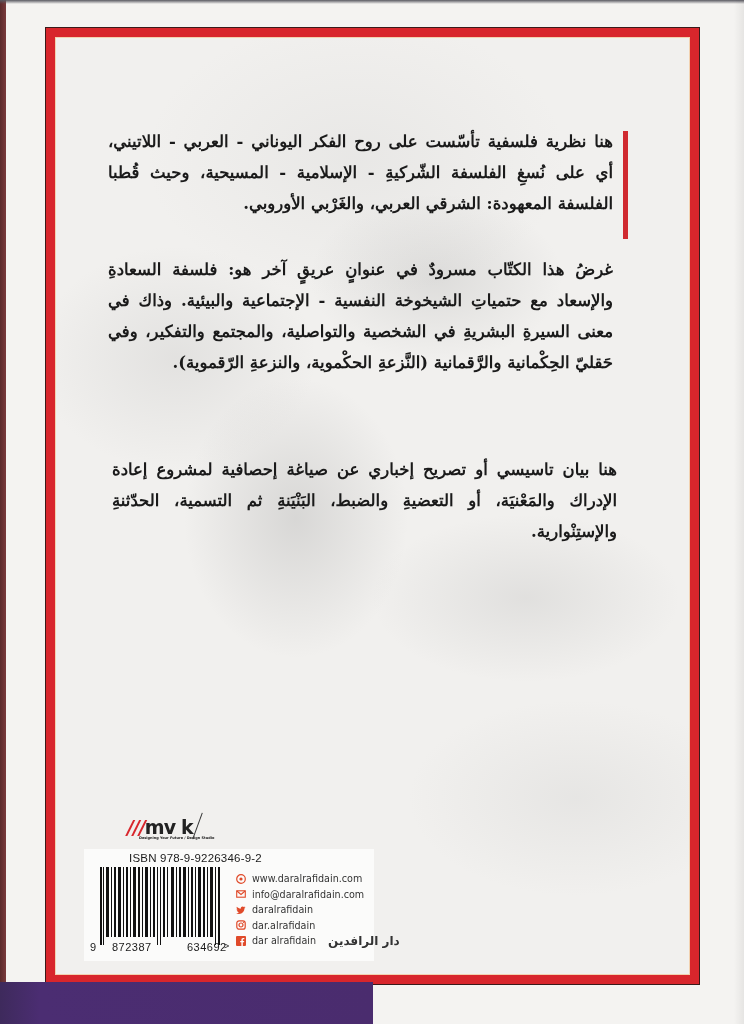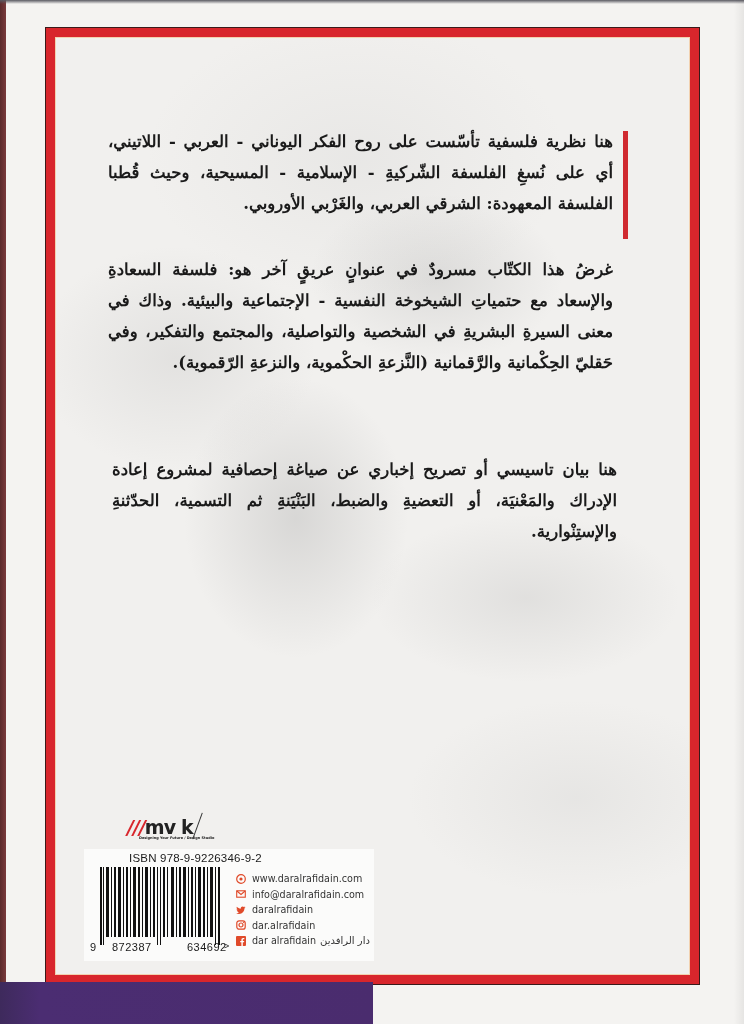--- a/index.html
+++ b/index.html
@@ -94,21 +94,21 @@
   .contacts {
     position: absolute; left: 152px; top: 22px;
     font-family: "DejaVu Sans", sans-serif; font-size: 9.6px; color: #333;
   }
   .contact-row { display: flex; align-items: center; height: 15.5px; white-space: nowrap; }
   .contact-icon {
     width: 10px; height: 10px; margin-right: 6px; display: inline-flex;
     align-items: center; justify-content: center; color: #e04a2a; font-size: 9px;
   }
   .contact-icon svg { width: 10px; height: 10px; }
-  .arabic-small { font-size: 10px; margin-left: 4px; direction: rtl; }
+  .arabic-small { font-size: 12px; margin-left: 12px; direction: rtl; font-weight: bold; }
   .purple-band {
     position: absolute; left: 0; top: 982px; width: 373px; height: 42px;
     background: linear-gradient(to right, #3e2a5c 0px, #4b2d72 40px, #4a2c6e 100%);
   }
 </style>
 </head>
 <body>
 
 <div class="spine-strip"></div>
 <div class="top-shadow"></div>

